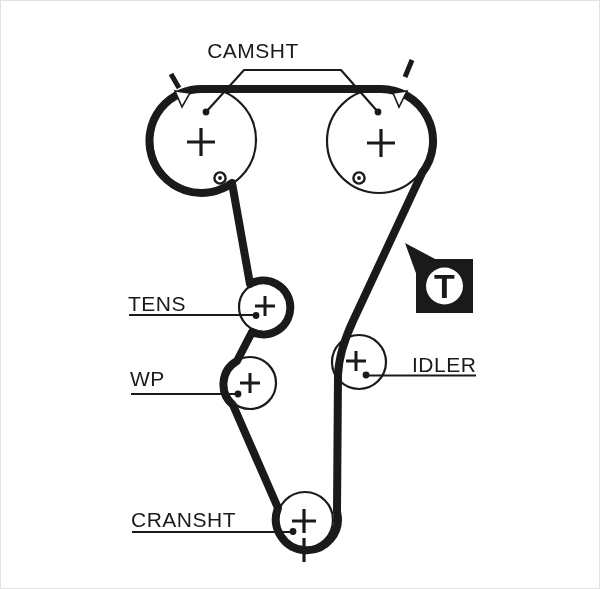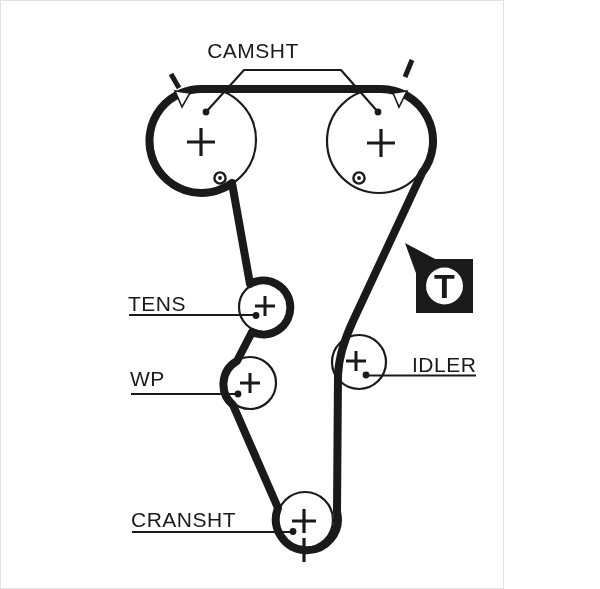--- a/index.html
+++ b/index.html
@@ -2,21 +2,21 @@
 <html><head>
 <meta charset="utf-8">
 <style>
   html, body {
     margin: 0;
     padding: 0;
     background: #ffffff;
     font-family: "Liberation Sans", sans-serif;
   }
   .canvas {
-    width: 504px;
+    width: 600px;
     height: 589px;
     position: relative;
     background: #ffffff;
     box-sizing: border-box;
     border: 1px solid #e2e2e2;
     overflow: hidden;
   }
   svg { display: block; }
   .pulley-circle   { fill: #ffffff; stroke: #1a1a1a; stroke-width: 2.2; }
   .cross           { stroke: #1a1a1a; stroke-width: 3.2; stroke-linecap: butt; fill: none; }

